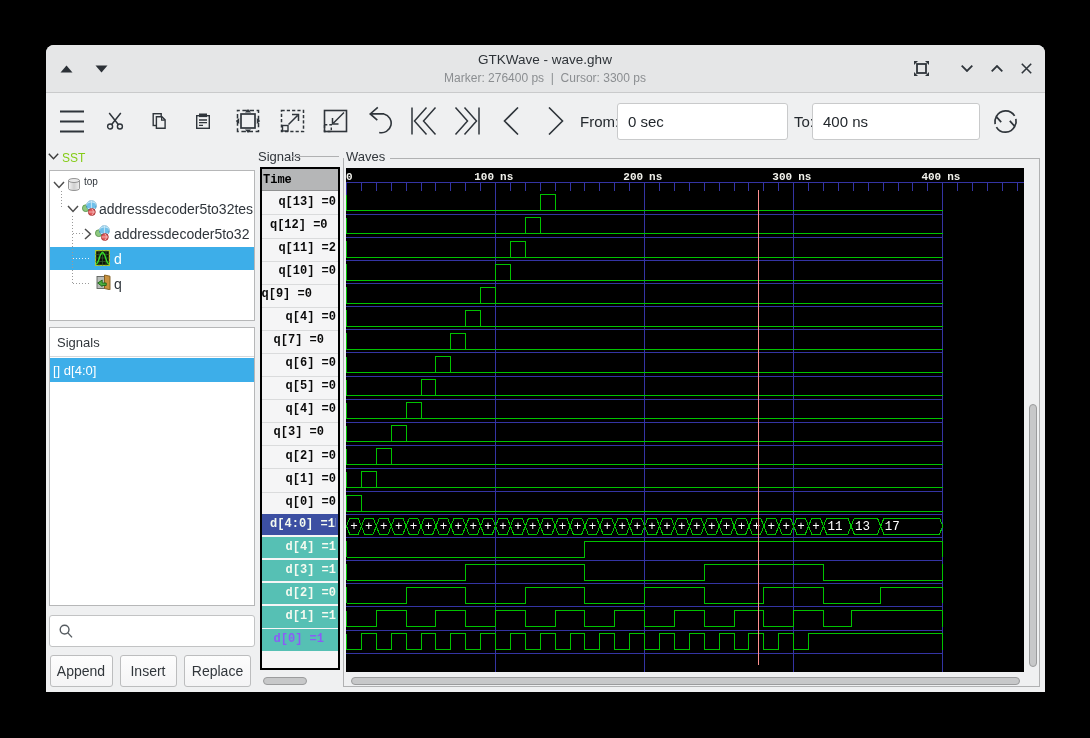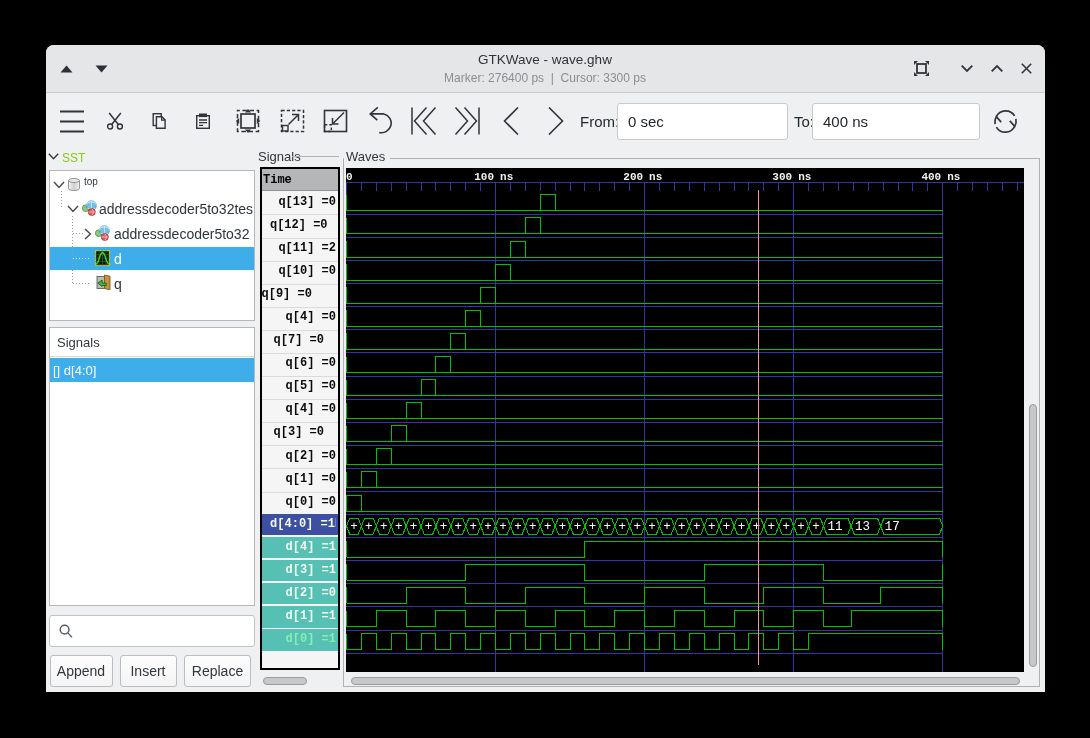--- a/index.html
+++ b/index.html
@@ -262,21 +262,21 @@
   </div>
 <div style="position:absolute;left:261.5px;top:536.7px;width:76px;height:21.5px;background:#56c0b4"></div>
 <div class="pm" style="left:261.5px;top:540.0px;width:74.5px;text-align:right;color:#f4faf0">d[4] =1</div>
 <div style="position:absolute;left:261.5px;top:559.8px;width:76px;height:21.5px;background:#56c0b4"></div>
 <div class="pm" style="left:261.5px;top:563.1px;width:74.5px;text-align:right;color:#f4faf0">d[3] =1</div>
 <div style="position:absolute;left:261.5px;top:582.9px;width:76px;height:21.5px;background:#56c0b4"></div>
 <div class="pm" style="left:261.5px;top:586.2px;width:74.5px;text-align:right;color:#f4faf0">d[2] =0</div>
 <div style="position:absolute;left:261.5px;top:606.0px;width:76px;height:21.5px;background:#56c0b4"></div>
 <div class="pm" style="left:261.5px;top:609.3px;width:74.5px;text-align:right;color:#f4faf0">d[1] =1</div>
 <div style="position:absolute;left:261.5px;top:629.1px;width:76px;height:21.5px;background:#56c0b4"></div>
-<div class="pm" style="left:261.5px;top:632.4px;width:74.5px;text-align:right;color:#86efac">d[0] =1</div>
+<div class="pm" style="left:261.5px;top:632.4px;width:74.5px;text-align:center;color:#8b5cf6">d[0] =1</div>
 <div style="position:absolute;left:263px;top:677px;width:44px;height:8px;background:#c7c8c9;border:1px solid #9b9c9d;border-radius:4px"></div>
 <div style="position:absolute;left:346px;top:149px;font-size:13px;color:#31363b">Waves</div>
 <div style="position:absolute;left:390px;top:158px;width:650px;height:1px;background:#b0b1b2"></div>
 <div style="position:absolute;left:1039px;top:158px;width:1px;height:529px;background:#b0b1b2"></div>
 <div style="position:absolute;left:343px;top:158px;width:1px;height:529px;background:#b0b1b2"></div>
 <div style="position:absolute;left:343px;top:686px;width:697px;height:1px;background:#b0b1b2"></div>
 <div style="position:absolute;left:346px;top:168px;width:678px;height:504px;background:#000">
     <svg width="678" height="504" viewBox="0 0 678 504" shape-rendering="crispEdges">
       <rect width="678" height="504" fill="#000"></rect>
       <line x1="149.55" y1="14" x2="149.55" y2="504" stroke="#3434a4" stroke-width="1"></line>

